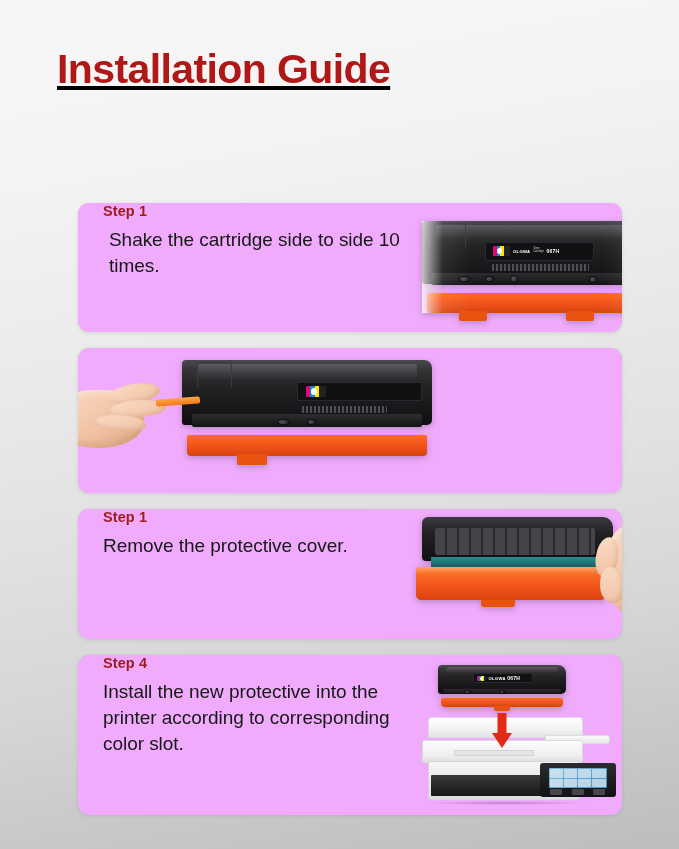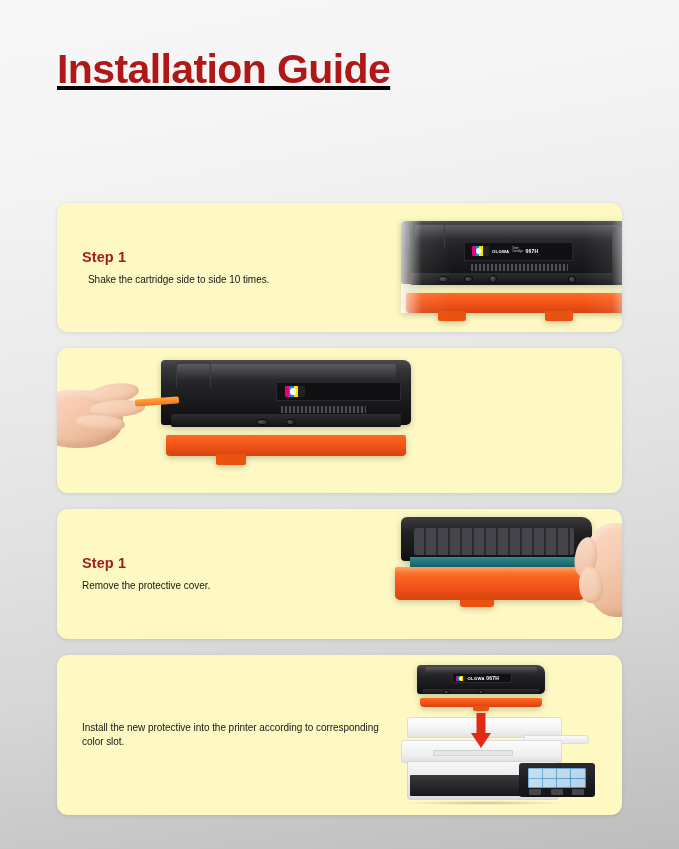--- a/index.html
+++ b/index.html
@@ -50,26 +50,26 @@
   
   .steps {
     position: absolute;
     left: 57px;
     top: 203px;
     width: 565px;
   }
 
   .step-card {
     position: relative;
-    background: #fef9c3;
+    background: #f0abfc;
     border-radius: 11px;
     box-shadow: 0 1px 4px rgba(0,0,0,0.10), 0 0 1px rgba(0,0,0,0.06);
     overflow: hidden;
     display: flex;
-    align-items: center;
+    margin-left: 21px;
   }
   .step-card + .step-card { margin-top: 16px; }
 
   .card-1 { height: 129px; }
   .card-2 { height: 145px; }
   .card-3 { height: 130px; }
   .card-4 { height: 160px; }
 
   .step-text {
     position: relative;
@@ -79,21 +79,21 @@
     flex: 0 0 auto;
   }
   .step-label {
     font-size: 14.5px;
     font-weight: bold;
     color: #9e1b1b;
     margin-bottom: 8px;
     letter-spacing: 0.1px;
   }
   .step-desc {
-    font-size: 10px;
+    font-size: 19px;
     color: #171717;
     line-height: 1.38;
     letter-spacing: -0.05px;
   }
   .step-desc.indented { padding-left: 6px; }
 
   .step-figure {
     position: relative;
     flex: 1 1 auto;
     height: 100%;
@@ -514,20 +514,21 @@
       </div>
 
       <div class="hand" style="left:196px; top:14px; width:66px; height:94px; border-radius:46% 52% 44% 50%;"></div>
       <div class="finger" style="left:188px; top:28px; width:22px; height:40px; transform:rotate(9deg);"></div>
       <div class="finger" style="left:192px; top:58px; width:24px; height:36px; transform:rotate(-5deg);"></div>
     </div>
   </div>
 
   <div class="step-card card-4">
     <div class="step-text">
+      <div class="step-label">Step 4</div>
       <div class="step-desc">Install the new protective into the printer according to corresponding color slot.</div>
     </div>
     <div class="step-figure">
 
       <div class="cartridge" style="left:30px; top:10px; width:128px; height:42px;">
         <div class="cart-body"></div>
         <div class="cart-top-ridge"></div>
         <div class="cart-label" style="top:20%; height:24%;">
           <div class="label-cmyk"></div>
           <div class="label-brand">OLGWA</div>

